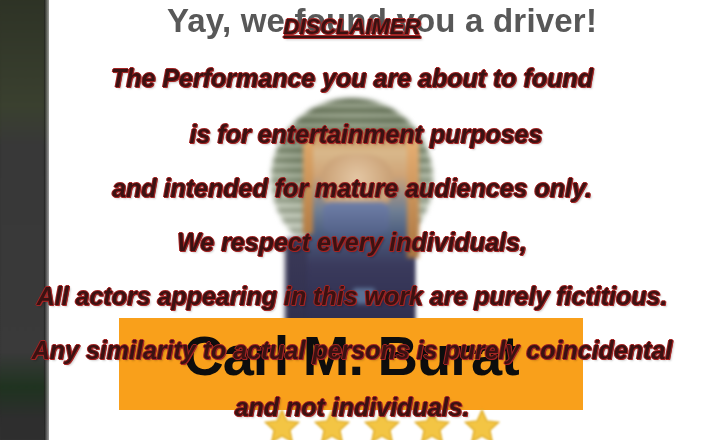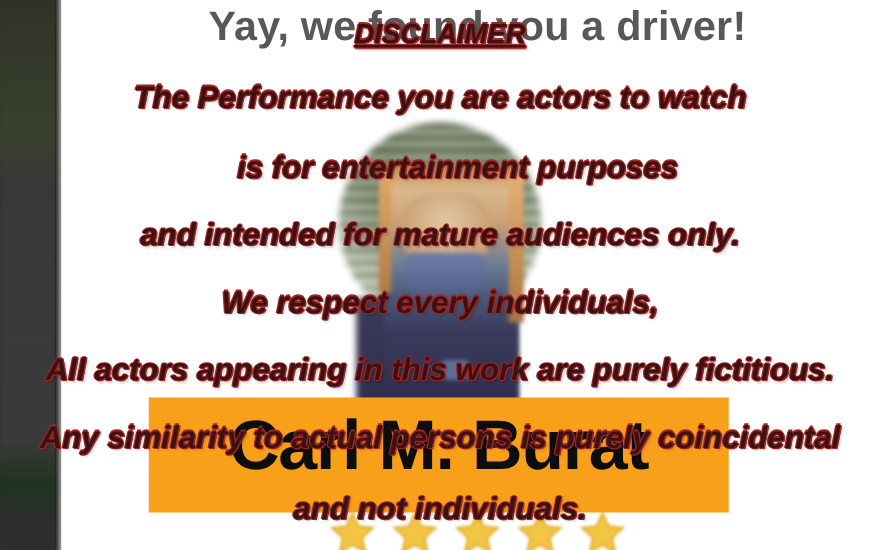--- a/index.html
+++ b/index.html
@@ -274,21 +274,21 @@
           <polygon points="12,1.5 15.2,8.6 23,9.5 17.2,14.8 18.8,22.5 12,18.6 5.2,22.5 6.8,14.8 1,9.5 8.8,8.6" fill="#f3c544" stroke="#e0ae2a" stroke-width="1"></polygon>
         </svg>
       <svg class="star" viewBox="0 0 24 24">
           <polygon points="12,1.5 15.2,8.6 23,9.5 17.2,14.8 18.8,22.5 12,18.6 5.2,22.5 6.8,14.8 1,9.5 8.8,8.6" fill="#f3c544" stroke="#e0ae2a" stroke-width="1"></polygon>
         </svg>
     </div>
   </div>
 
   <div class="disclaimer">
     <div class="dl dl-title">DISCLAIMER</div>
-    <div class="dl dl-1">The Performance you are actors to watch</div>
+    <div class="dl dl-1">The Performance you are about to found</div>
     <div class="dl dl-2">is for entertainment purposes</div>
     <div class="dl dl-3">and intended for mature audiences only.</div>
     <div class="dl dl-4">We respect every individuals,</div>
     <div class="dl dl-5">All actors appearing in this work are purely fictitious.</div>
     <div class="dl dl-6">Any similarity to actual persons is purely coincidental</div>
     <div class="dl dl-7">and not individuals.</div>
   </div>
 
 </div>
 

